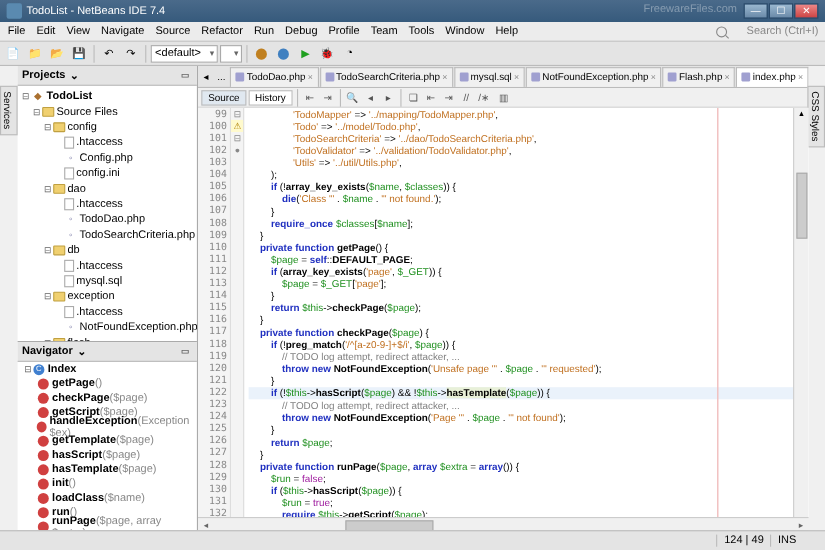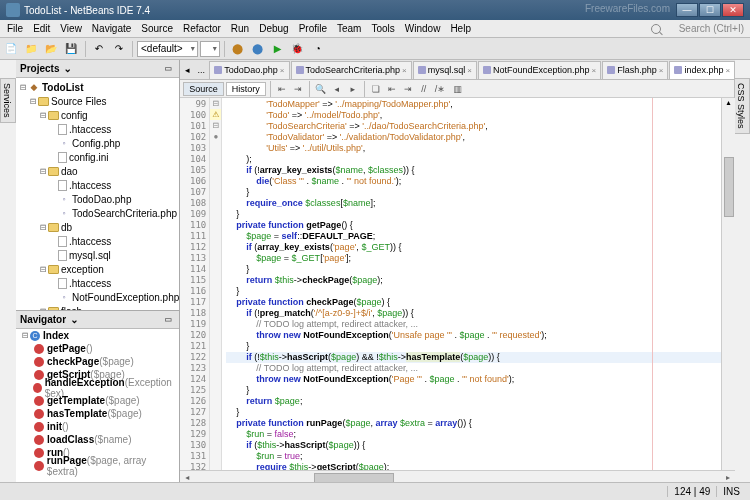--- a/index.html
+++ b/index.html
@@ -99,21 +99,21 @@
 .bcitem { display: flex; align-items: center; gap: 2px; }
 
 
 .hscroll { height: 14px; background: #f0f0f0; border-top: 1px solid #ccc; display: flex; align-items: center; }
 .hscroll .thumb { width: 80px; height: 10px; background: #ccc; border: 1px solid #aaa; margin-left: 120px; }
 .hscroll .arr { width: 14px; text-align: center; font-size: 8px; color: #666; }
 .vscroll { width: 14px; background: #f0f0f0; border-left: 1px solid #ccc; display: flex; flex-direction: column; align-items: center; }
 .vscroll .thumb { width: 10px; height: 60px; background: #ccc; border: 1px solid #aaa; margin-top: 50px; }
 
 
-.statusbar { position: absolute; bottom: 0; left: 0; right: 0; height: 18px; background: #e4e4e4; border-top: 1px solid #bbb; display: flex; align-items: center; font-size: 10px; padding: 0 4px; }
+.statusbar { position: absolute; bottom: 0; left: 0; right: 0; height: 18px; background: #e4e4e4; border-top: 1px solid #bbb; display: flex; align-items: center; font-size: 10px; padding: 0 20px; }
 .statusbar .cell { border-left: 1px solid #bbb; padding: 0 6px; }
 .statusbar .spacer { flex: 1; }
 </style>
 </head>
 <body>
 
 <div class="titlebar">
   <span class="icon"></span>
   <span class="title">TodoList - NetBeans IDE 7.4</span>
   <span class="freewarefiles">FreewareFiles.com</span>
@@ -300,20 +300,25 @@
           </div>
           <div class="nrow">
             <span style="width:14px"></span>
             <span class="nicon m"></span>
             <span class="ntext"><b>handleException</b><span class="nparam">(Exception $ex)</span></span>
           </div>
           <div class="nrow">
             <span style="width:14px"></span>
             <span class="nicon m"></span>
             <span class="ntext"><b>getTemplate</b><span class="nparam">($page)</span></span>
+          </div>
+          <div class="nrow">
+            <span style="width:14px"></span>
+            <span class="nicon m"></span>
+            <span class="ntext"><b>hasScript</b><span class="nparam">($page)</span></span>
           </div>
           <div class="nrow">
             <span style="width:14px"></span>
             <span class="nicon m"></span>
             <span class="ntext"><b>hasTemplate</b><span class="nparam">($page)</span></span>
           </div>
           <div class="nrow">
             <span style="width:14px"></span>
             <span class="nicon m"></span>
             <span class="ntext"><b>init</b><span class="nparam">()</span></span>

